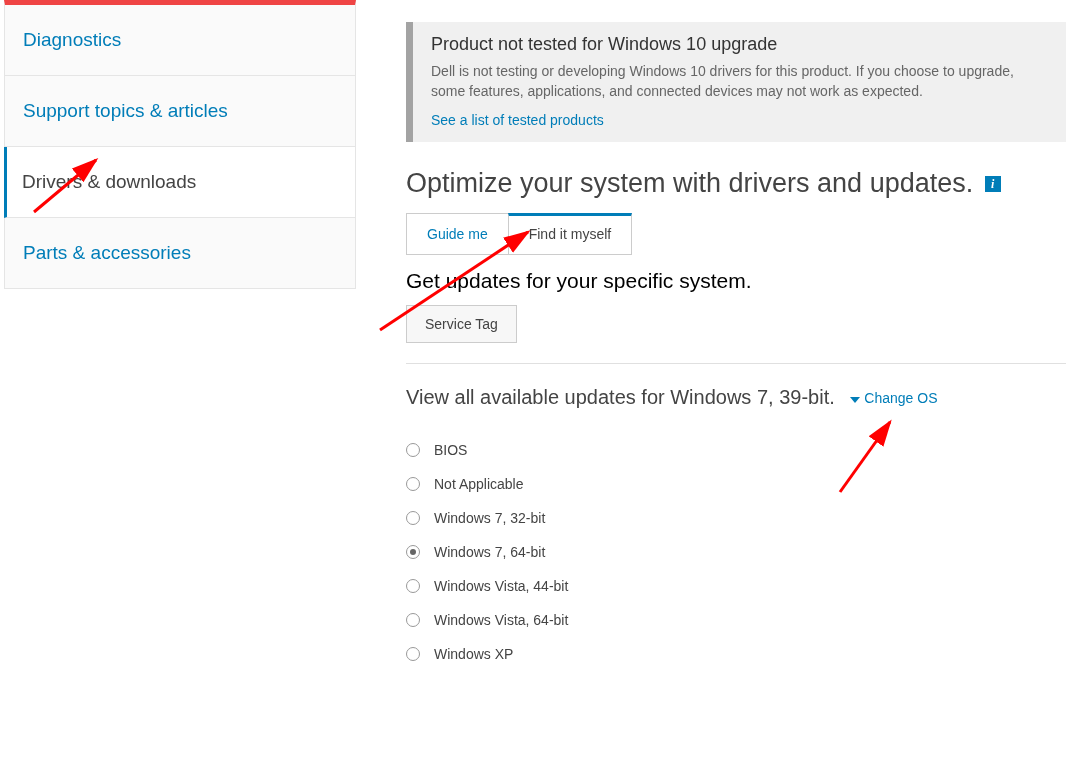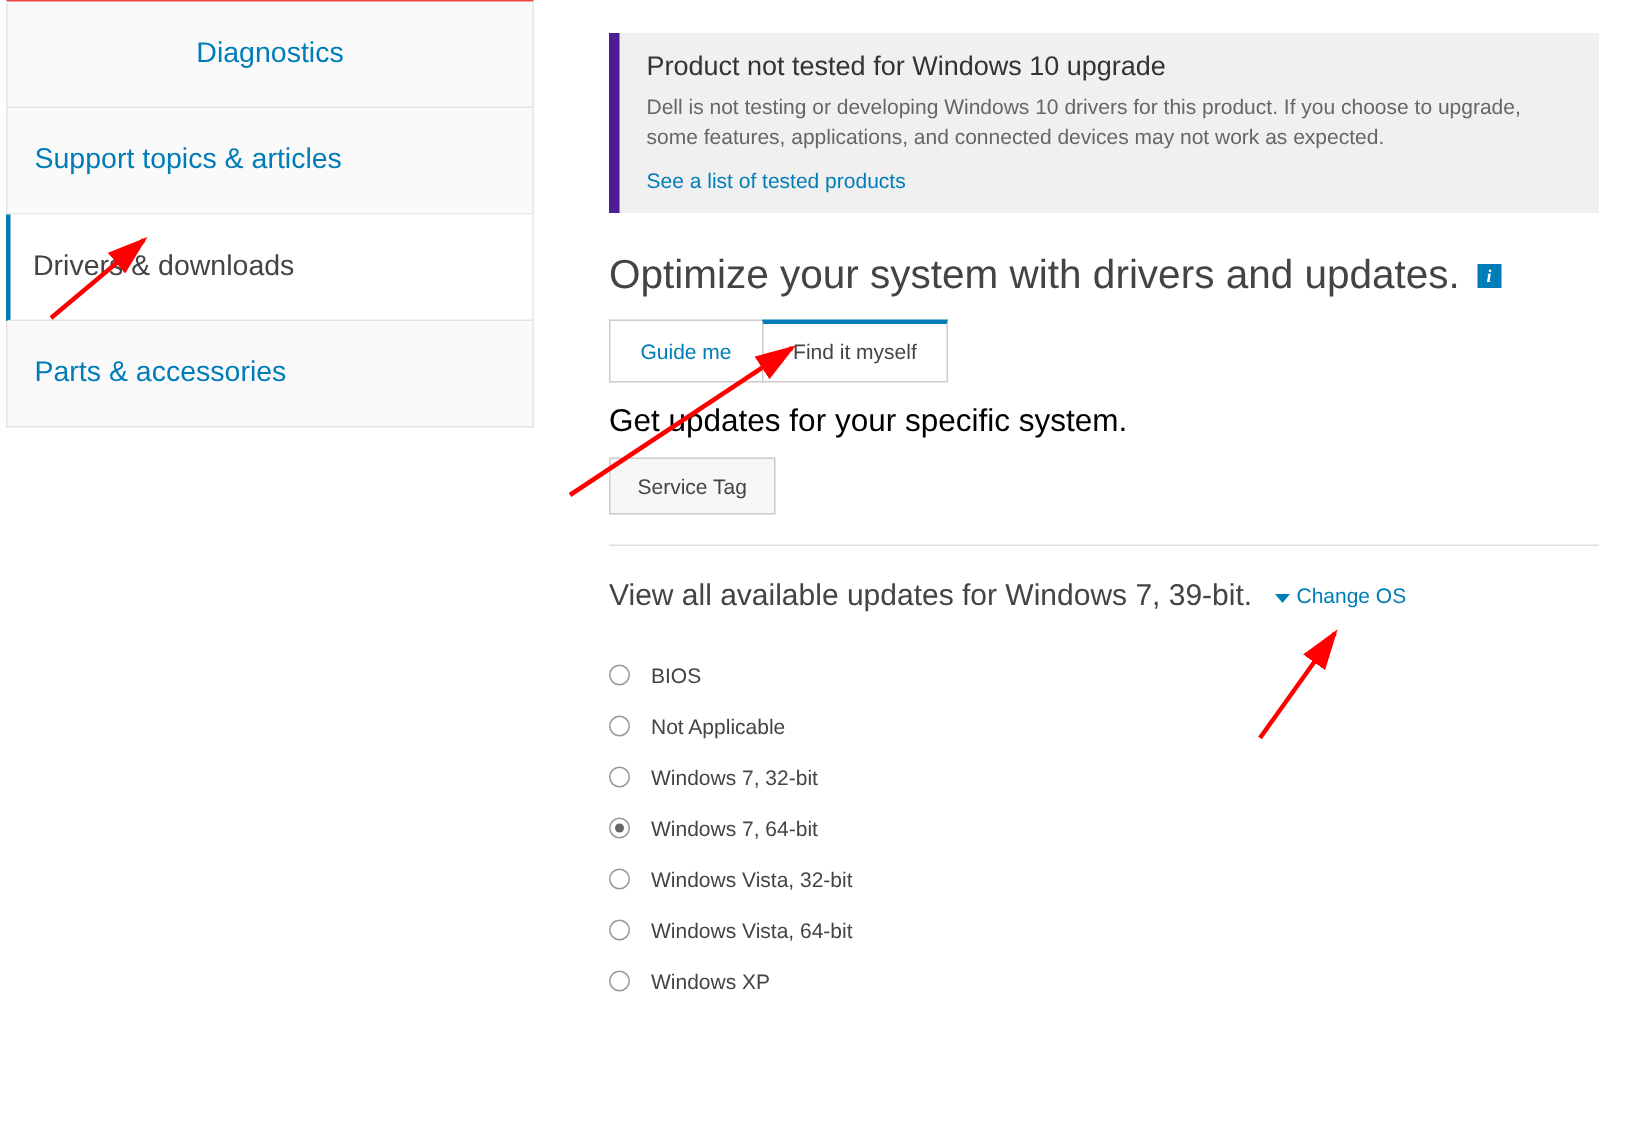--- a/index.html
+++ b/index.html
@@ -1,25 +1,25 @@
 <!DOCTYPE html>
 <html><head>
   <meta charset="utf-8">
   <style>
     * { box-sizing: border-box; margin: 0; padding: 0; }
     body { font-family: Arial, Helvetica, sans-serif; font-size: 14px; color: #333; background: #fff; width: 1088px; height: 762px; position: relative; }
 
     .sidebar { position: absolute; left: 4px; top: 0; width: 352px; }
     .sidebar-item { display: block; padding: 24px 18px; font-size: 19px; color: #007db8; background: #fafafa; border: 1px solid #e5e5e5; border-top: none; cursor: pointer; }
-    .sidebar-item:first-child { border-top: 1px solid #ef4444; text-align: center; }
+    .sidebar-item:first-child { border-top: 5px solid #ef4444; }
     .sidebar-item.active { background: #fff; color: #444; border-left: 3px solid #007db8; padding-left: 15px; }
 
     .main { position: absolute; left: 406px; top: 22px; width: 660px; }
 
-    .notice { background: #f0f0f0; border-left: 7px solid #4c1d95; padding: 12px 18px 14px; margin-bottom: 26px; }
+    .notice { background: #f0f0f0; border-left: 7px solid #a3a3a3; padding: 12px 18px 14px; margin-bottom: 26px; }
     .notice-title { font-size: 18px; color: #333; font-weight: normal; margin-bottom: 6px; }
     .notice-body { font-size: 14px; color: #666; line-height: 1.45; margin-bottom: 10px; }
     .notice-link { color: #007db8; text-decoration: none; font-size: 14px; }
 
     .heading { font-size: 27px; color: #444; font-weight: normal; margin-bottom: 14px; }
     .info-icon { display: inline-block; width: 16px; height: 16px; background: #007db8; color: #fff; font-family: Georgia, serif; font-style: italic; font-size: 12px; font-weight: bold; text-align: center; line-height: 16px; vertical-align: middle; margin-left: 4px; }
 
     .tabs { display: flex; border-bottom: none; margin-bottom: 14px; }
     .tab { padding: 12px 20px; border: 1px solid #ccc; font-size: 14px; cursor: pointer; background: #fff; }
     .tab.inactive { color: #007db8; border-right: none; }
@@ -100,21 +100,21 @@
     <li class="os-item">
         <span class="radio"></span>
         <span>Windows 7, 32-bit</span>
       </li>
     <li class="os-item">
         <span class="radio checked"></span>
         <span>Windows 7, 64-bit</span>
       </li>
     <li class="os-item">
         <span class="radio"></span>
-        <span>Windows Vista, 32-bit</span>
+        <span>Windows Vista, 44-bit</span>
       </li>
     <li class="os-item">
         <span class="radio"></span>
         <span>Windows Vista, 64-bit</span>
       </li>
     <li class="os-item">
         <span class="radio"></span>
         <span>Windows XP</span>
       </li>
   </ul>

